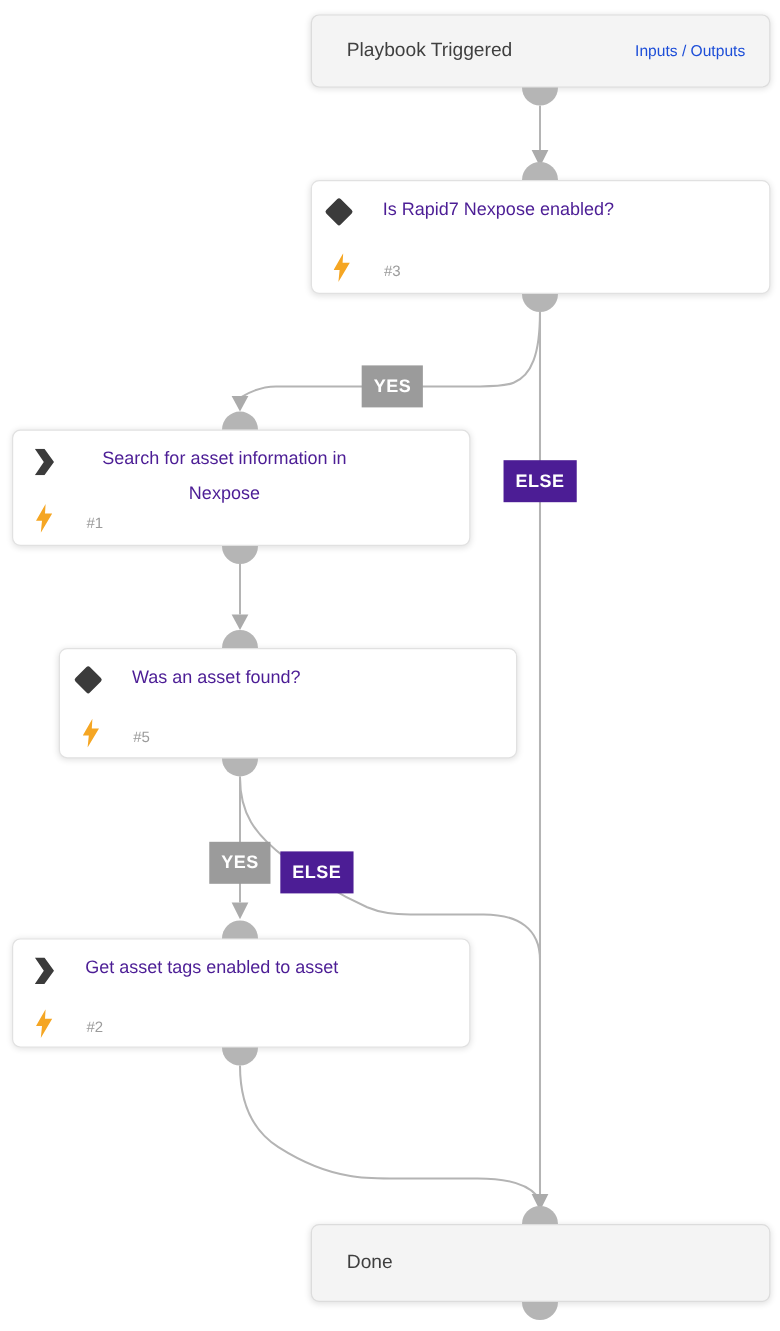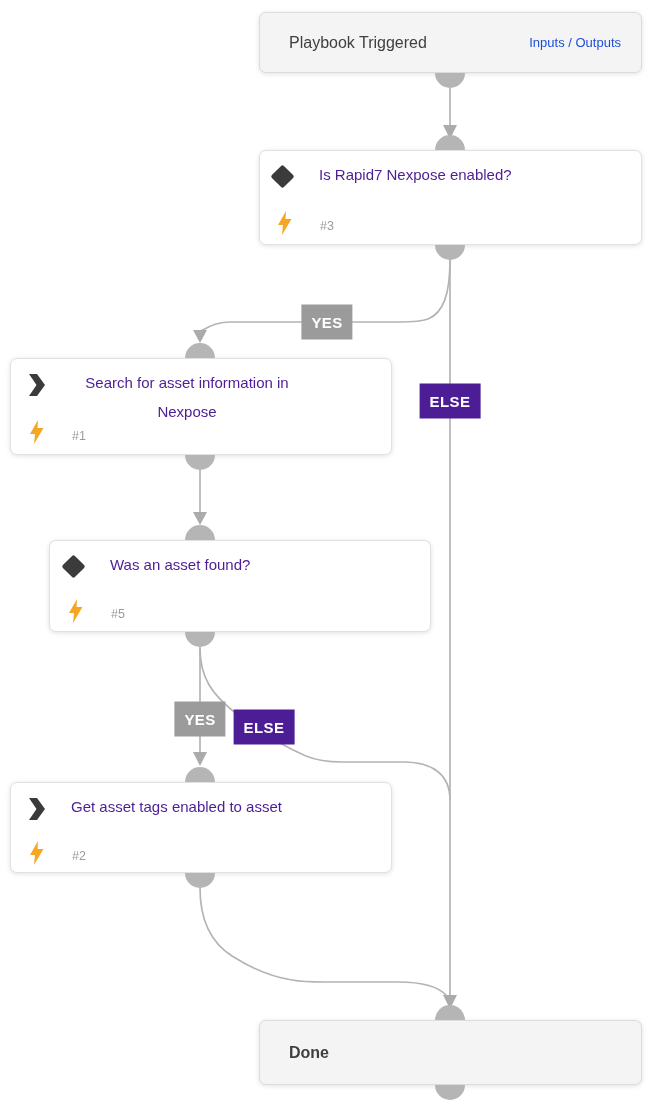--- a/index.html
+++ b/index.html
@@ -166,21 +166,21 @@
     <svg class="icon-chevron" width="16" height="22" viewBox="0 0 16 22">
       <path d="M0,0 L8,0 L16,11 L8,22 L0,22 L7.5,11 Z" fill="#3b3b3b"></path>
     </svg>
     <span class="node-title">Get asset tags enabled to asset</span>
     <svg class="icon-bolt" width="14" height="24" viewBox="0 0 14 24">
       <path d="M8 0 L0 14 L5 14 L4 24 L13.5 8 L7.5 8 Z" fill="#f5a623"></path>
     </svg>
     <span class="step-num">#2</span>
   </div>
 
-  <div class="node terminal" style="left:259px; top:1020px; width:383px; height:65px;font-weight:bold;">
+  <div class="node terminal" style="left:259px; top:1020px; width:383px; height:65px;">
     <span class="terminal-title">Done</span>
   </div>
 
   <svg class="dome-layer" viewBox="0 0 650 1109">
     <g fill="#b5b5b5" stroke="none">
       <path d="M435,73 A15,15 0 0 0 465,73 Z"></path>
       <path d="M435,150 A15,15 0 0 1 465,150 Z"></path>
       <path d="M435,245 A15,15 0 0 0 465,245 Z"></path>
       <path d="M185,358 A15,15 0 0 1 215,358 Z"></path>
       <path d="M185,455 A15,15 0 0 0 215,455 Z"></path>

